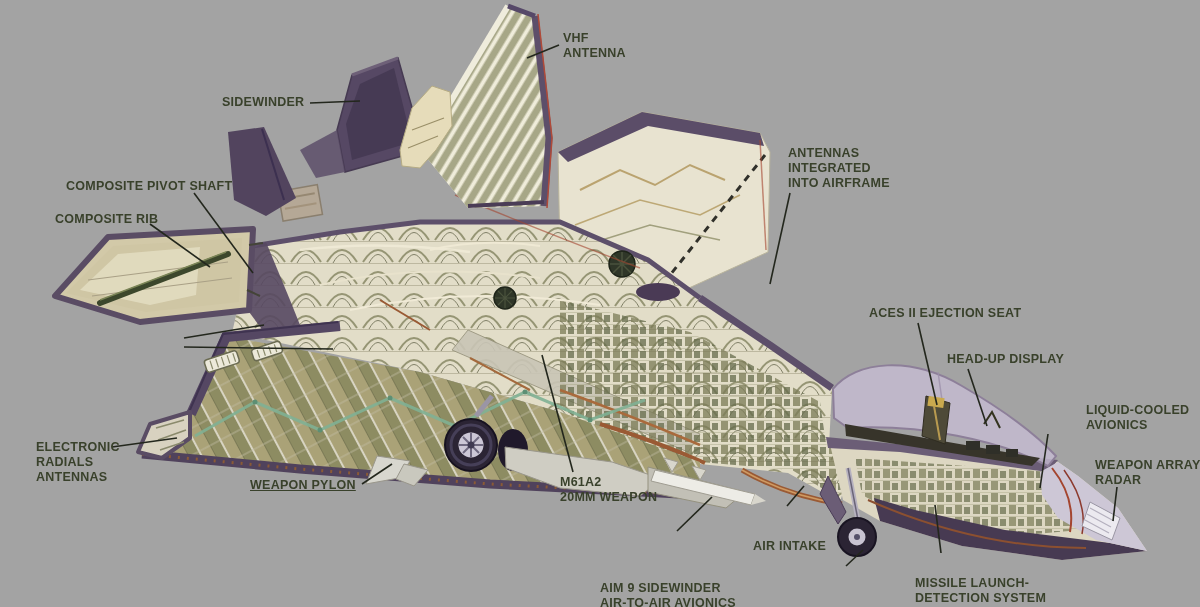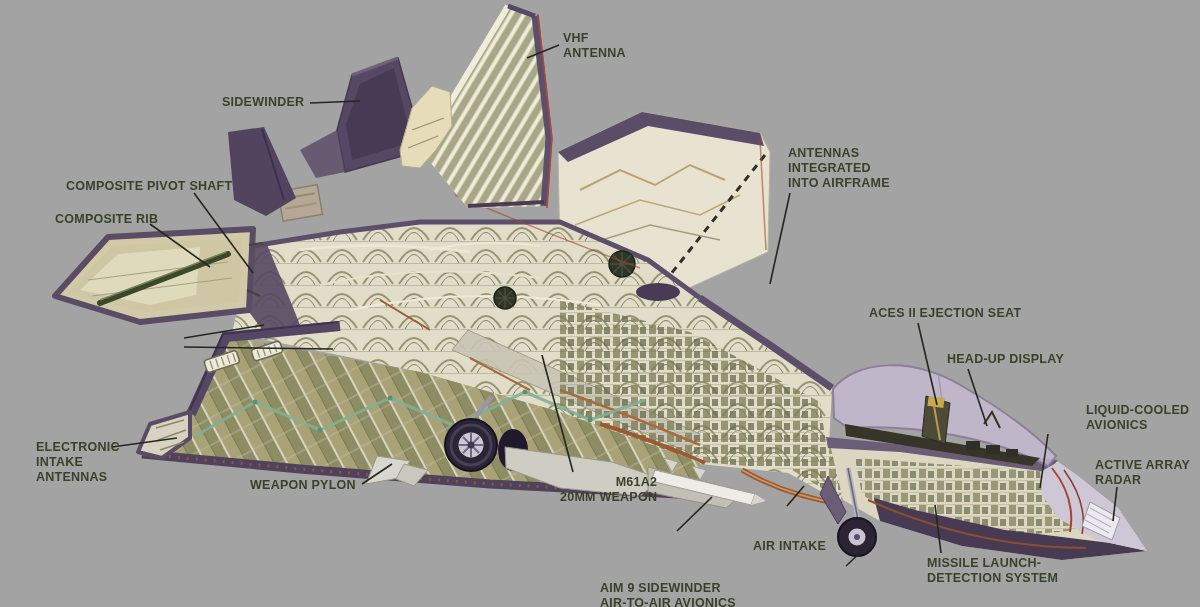--- a/index.html
+++ b/index.html
@@ -246,53 +246,53 @@
       <div>SIDEWINDER</div>
     </div>
     <div class="label" style="left: 66px; top: 179px;">
       <div>COMPOSITE PIVOT SHAFT</div>
     </div>
     <div class="label" style="left: 55px; top: 212px;">
       <div>COMPOSITE RIB</div>
     </div>
     <div class="label" style="left: 36px; top: 404px; margin-top: 36px;">
       <div>ELECTRONIC</div>
-      <div>INTAKE</div>
+      <div>RADIALS</div>
       <div>ANTENNAS</div>
     </div>
-    <div class="label" style="left: 250px; top: 478px;">
+    <div class="label" style="left: 250px; top: 478px; text-decoration: underline;">
       <div>WEAPON PYLON</div>
     </div>
-    <div class="label" style="left: 560px; top: 475px; text-align: right;">
+    <div class="label" style="left: 560px; top: 475px;">
       <div>M61A2</div>
       <div>20MM WEAPON</div>
     </div>
     <div class="label" style="left: 600px; top: 533px; margin-top: 48px;">
       <div>AIM 9 SIDEWINDER</div>
       <div>AIR-TO-AIR AVIONICS</div>
     </div>
     <div class="label" style="left: 753px; top: 539px;">
       <div>AIR INTAKE</div>
     </div>
-    <div class="label" style="left: 915px; top: 556px; margin-left: 12px;">
+    <div class="label" style="left: 915px; top: 576px;">
       <div>MISSILE LAUNCH-</div>
       <div>DETECTION SYSTEM</div>
     </div>
     <div class="label" style="left: 788px; top: 146px;">
       <div>ANTENNAS</div>
       <div>INTEGRATED</div>
       <div>INTO AIRFRAME</div>
     </div>
     <div class="label" style="left: 869px; top: 306px;">
       <div>ACES II EJECTION SEAT</div>
     </div>
     <div class="label" style="left: 947px; top: 352px;">
       <div>HEAD-UP DISPLAY</div>
     </div>
     <div class="label" style="left: 1086px; top: 403px;">
       <div>LIQUID-COOLED</div>
       <div>AVIONICS</div>
     </div>
     <div class="label" style="left: 1095px; top: 458px;">
-      <div>ACTIVE ARRAY</div>
+      <div>WEAPON ARRAY</div>
       <div>RADAR</div>
     </div>
   </div>
 
 </body></html>

